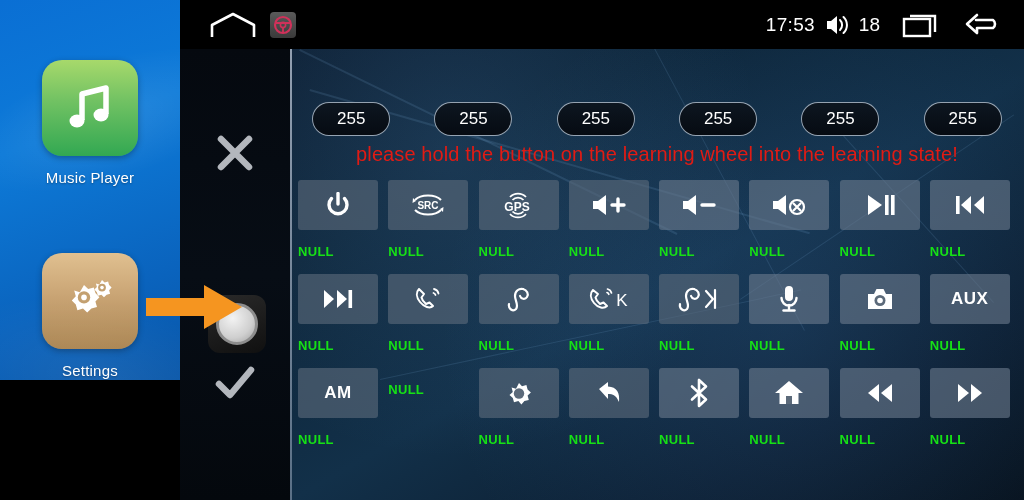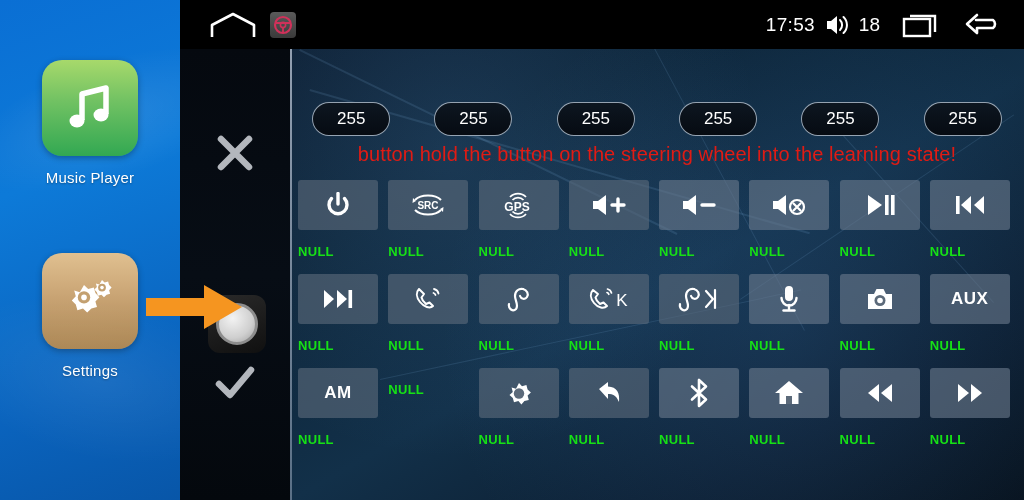--- a/index.html
+++ b/index.html
@@ -5,21 +5,21 @@
   * { margin:0; padding:0; box-sizing:border-box; }
   html,body { width:1024px; height:500px; overflow:hidden; }
   body {
     font-family:"Liberation Sans", sans-serif;
     background:#000;
     position:relative;
   }
 
   
   #launcher {
-    position:absolute; left:0; top:0; width:180px; height:500px;
+    position:absolute; left:0; top:0; width:180px; height:380px;
     background:linear-gradient(160deg,#0a6fd4 0%,#0d7ad8 35%,#0a63bd 75%,#0856a8 100%);
     overflow:hidden;
   }
   #launcher::before{
     content:""; position:absolute; left:-40px; top:60px; width:300px; height:120px;
     background:radial-gradient(ellipse at 50% 50%, rgba(255,255,255,.10), rgba(255,255,255,0) 70%);
     transform:rotate(-18deg);
   }
   #launcher::after{
     content:""; position:absolute; left:-60px; top:300px; width:320px; height:160px;
@@ -222,21 +222,21 @@
         <div class="pill">255</div>
       </div>
     <div class="pill-wrap">
         <div class="pill">255</div>
       </div>
     <div class="pill-wrap">
         <div class="pill">255</div>
       </div>
   </div>
 
-  <div id="warning">button hold the button on the steering wheel into the learning state!</div>
+  <div id="warning">please hold the button on the learning wheel into the learning state!</div>
 
   <div id="grid">
 
     <div class="grid-row">
       <div class="key-cell">
         <div class="key-btn">
           <svg width="26" height="26" viewBox="0 0 26 26">
             <path d="M6.5 6.5 A9 9 0 1 0 19.5 6.5" stroke="#fff" stroke-width="3.4" fill="none" stroke-linecap="round"></path>
             <path d="M13 1.5 V12" stroke="#fff" stroke-width="3.4" stroke-linecap="round"></path>
           </svg>

